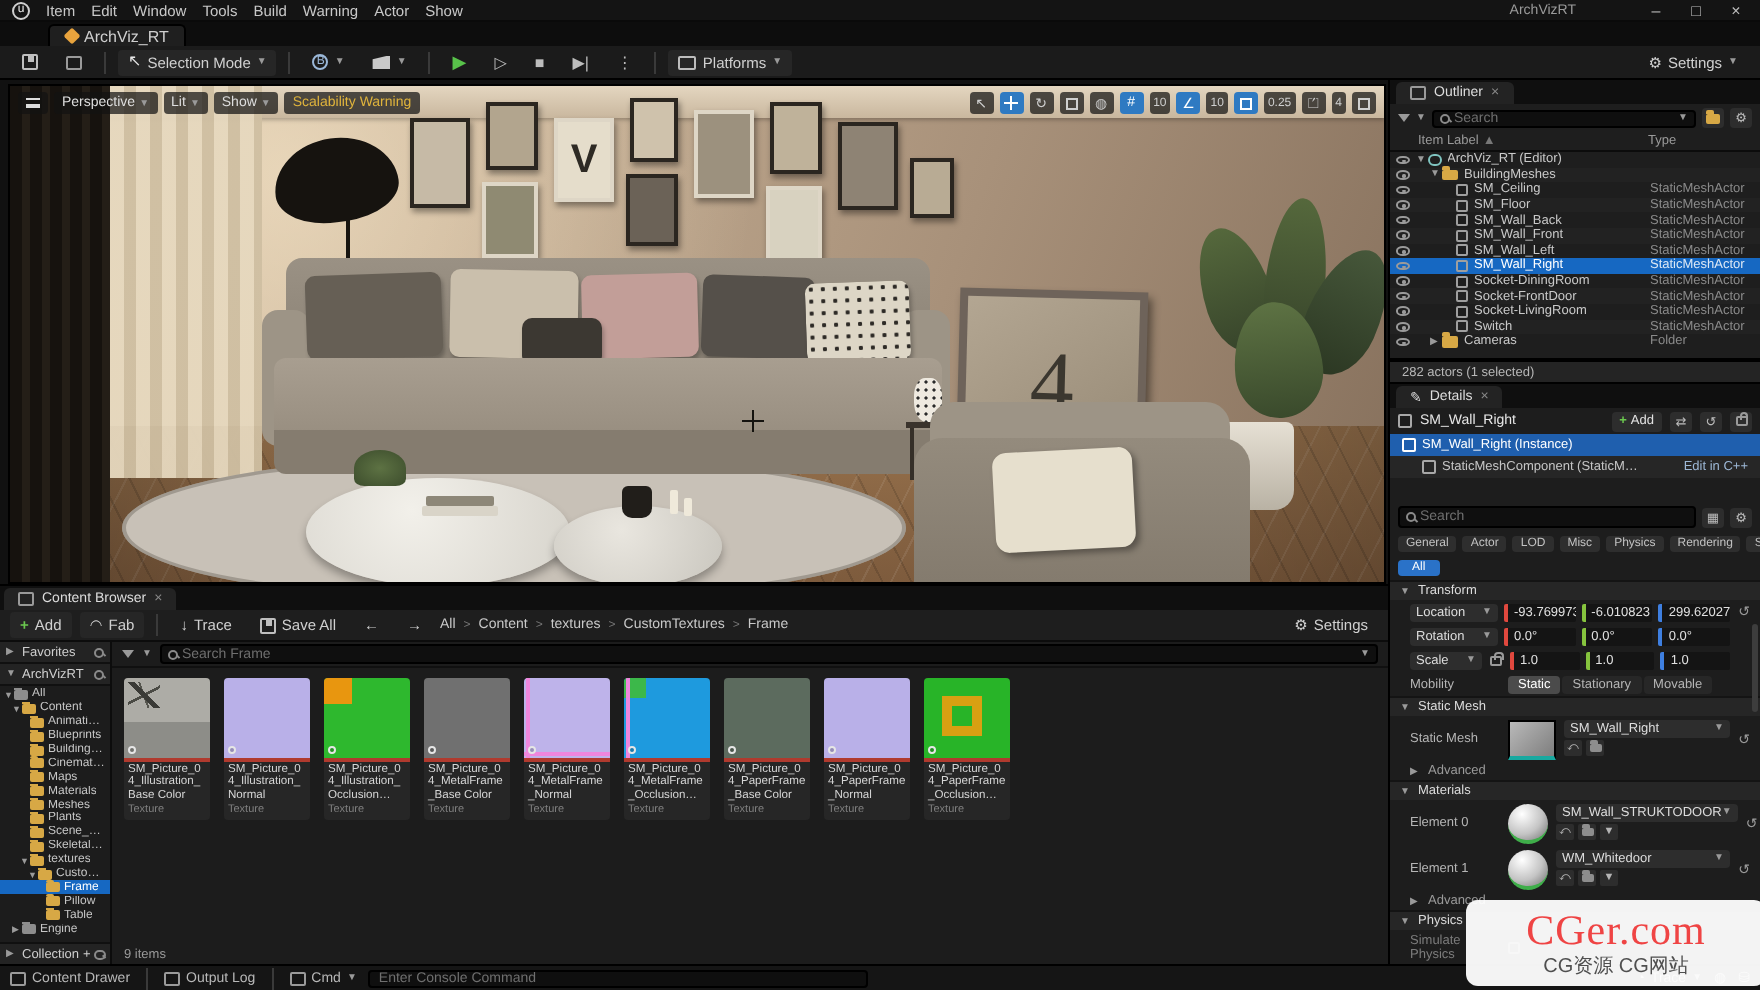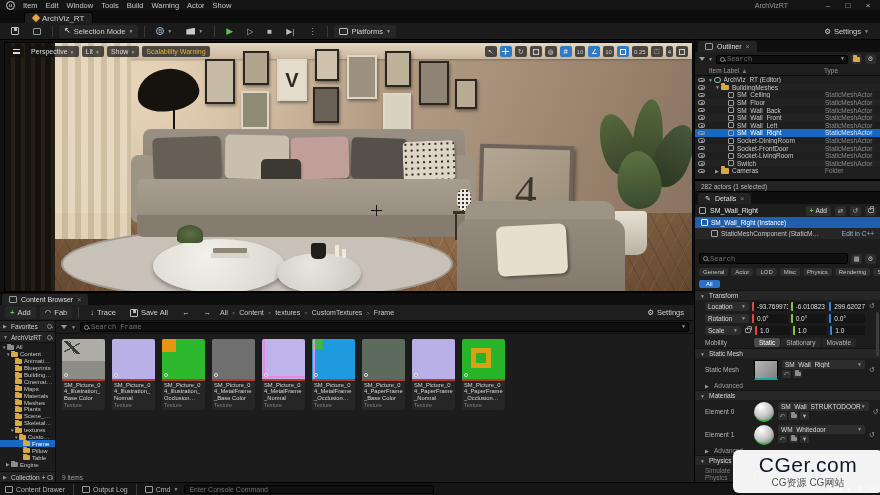--- a/index.html
+++ b/index.html
@@ -106,21 +106,21 @@
   .mvplus::after{left:0;top:3px;width:7px;height:1px;}
   .sqico{width:6px;height:6px;border:1px solid currentColor;}
 
   
   #right{width:186px;background:#1a1a1a;border-left:1px solid #000;display:flex;flex-direction:column;}
   .ptabbar{height:12px;background:#0f0f0f;display:flex;align-items:flex-end;padding-left:3px;}
   .ptab{height:11px;background:#232323;border-radius:3px 3px 0 0;display:flex;align-items:center;gap:4px;padding:0 7px;font-size:7px;color:#ddd;}
   .px{color:#8a8a8a;font-size:7px;}
   #outliner{height:140px;background:#1e1e1e;display:flex;flex-direction:column;border-bottom:1px solid #000;}
   .srow{display:flex;align-items:center;gap:3px;padding:2px 4px;}
-  .searchbox{flex:1;height:9px;display:flex;align-items:center;gap:2px;background:#0f0f0f;border:1px solid #000;border-radius:2px;padding:0 3px;color:#6f6f6f;font-family:Liberation Mono, monospace;}
+  .searchbox{flex:1;height:9px;display:flex;align-items:center;gap:2px;background:#0f0f0f;border:1px solid #000;border-radius:2px;padding:0 3px;color:#6f6f6f;}
   .mag{position:relative;width:5px;height:5px;flex:none;}
   .mag::before{content:"";position:absolute;left:0;top:0;width:3.4px;height:3.4px;border:1px solid #8a8a8a;border-radius:50%;}
   .mag::after{content:"";position:absolute;left:3.6px;top:3.6px;width:2.4px;height:1px;background:#8a8a8a;transform:rotate(45deg);}
   .funnel{width:0;height:0;border-left:3px solid transparent;border-right:3px solid transparent;border-top:4px solid #9a9a9a;}
   .ohdr{display:flex;padding:1px 4px 1px 14px;color:#9a9a9a;border-bottom:1px solid #0c0c0c;font-size:6.5px;}
   .ohdr .t2{margin-left:auto;width:52px;}
   #orows{flex:1;overflow:hidden;}
   .orow{display:flex;align-items:center;height:7.6px;padding:0 3px;font-size:6.5px;color:#c9c9c9;}
   .orow:nth-child(even){background:#222;}
   .orow.sel{background:#1668c2;color:#fff;}
@@ -215,21 +215,21 @@
   .collrow{height:11px;display:flex;align-items:center;gap:2px;padding:0 3px;background:#232323;border-top:1px solid #101010;color:#cfcfcf;font-size:6.5px;}
 
   
   #statusbar{height:13px;background:#151515;border-top:1px solid #000;display:flex;align-items:center;gap:6px;padding:0 5px;}
   .sbitem{display:flex;align-items:center;gap:3px;color:#b8b8b8;font-size:7px;}
   .drawic2{width:8px;height:7px;border:1px solid #9a9a9a;border-radius:1px;}
   #statusbar .spacer{flex:1;}
 
   
   #watermark{position:absolute;right:-3px;bottom:2px;width:150px;height:43px;background:rgba(255,255,255,.95);border-radius:6px;display:flex;flex-direction:column;align-items:center;justify-content:center;z-index:50;}
-  .wm1{font-size:21px;line-height:22px;color:#0f172a;letter-spacing:.5px;}
+  .wm1{font-size:21px;line-height:22px;color:#ef4444;letter-spacing:.5px;font-family:Liberation Serif, serif;}
   .wm2{font-size:10px;color:#4f4f4f;}
 </style>
 </head>
 <body>
 
 <div id="menubar">
   <span class="uelogo">u</span>
   <span class="menu">Item</span>
   <span class="menu">Edit</span>
   <span class="menu">Window</span>

